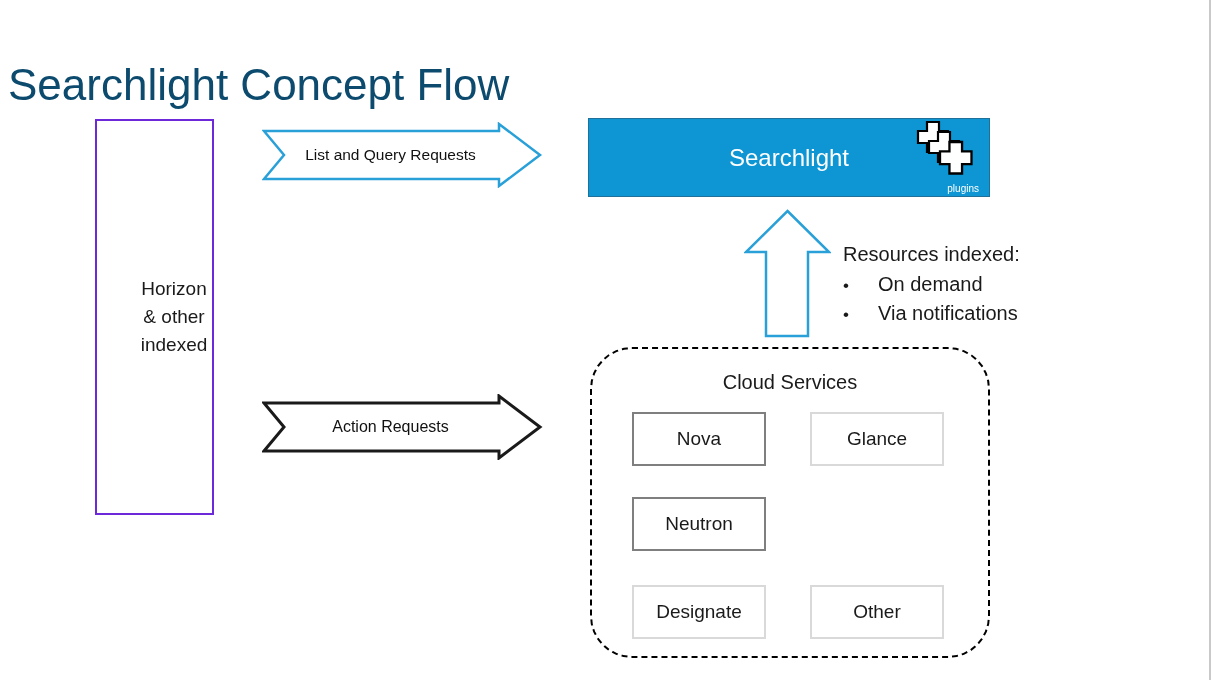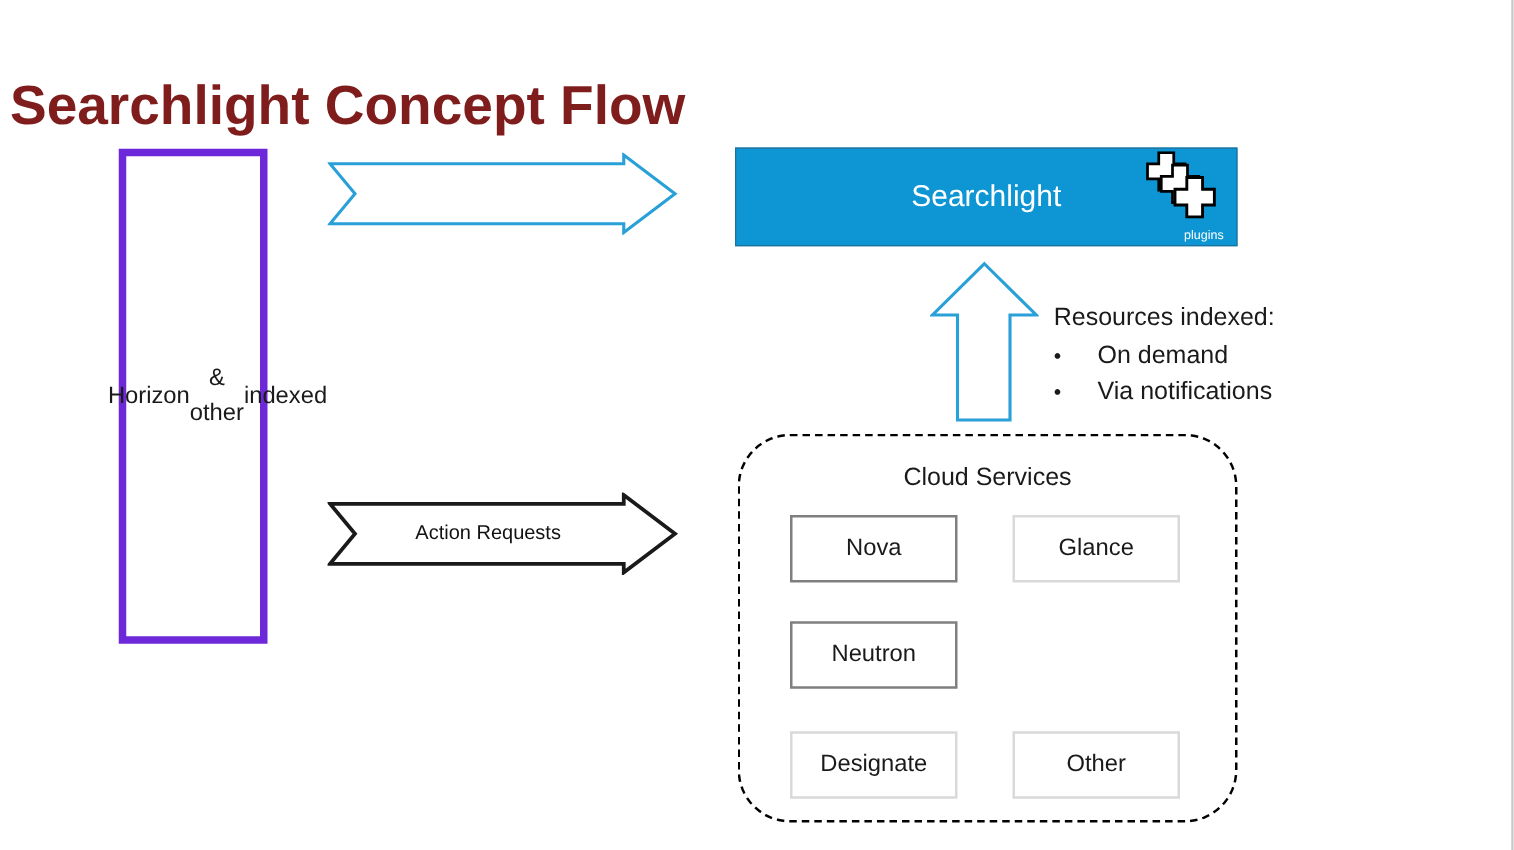--- a/index.html
+++ b/index.html
@@ -2,28 +2,28 @@
 <html><head>
 <meta charset="utf-8">
 <style>
   html,body{margin:0;padding:0;background:#fff;}
   .canvas{
     position:relative;width:1211px;height:680px;background:#ffffff;
     font-family:"Liberation Sans", sans-serif;color:#1a1a1a;overflow:hidden;
     border-right:2px solid #c9c9c9;box-sizing:border-box;
   }
   .title{
-    position:absolute;left:8px;top:60px;font-size:44px;font-weight:700;
-    letter-spacing:0px;color:#7f1d1d;white-space:nowrap;
+    position:absolute;left:8px;top:60px;font-size:44px;font-weight:400;
+    letter-spacing:0px;color:#0c4a6e;white-space:nowrap;
   }
   
   .clients-box{
     position:absolute;left:95px;top:119px;width:119px;height:396px;
-    border:6px solid #6d28d9;background:#fff;box-sizing:border-box;
-    display:flex;flex-direction:row;align-items:center;justify-content:center;
+    border:2px solid #6d28d9;background:#fff;box-sizing:border-box;
+    display:flex;flex-direction:column;align-items:center;justify-content:center;
     font-size:19px;line-height:28px;text-align:center;padding-left:39px;
   }
   
   .chevron{position:absolute;width:281px;height:66px;}
   .chevron svg{position:absolute;left:0;top:0;}
   .chevron .label{
     position:absolute;left:20px;right:44px;top:0;bottom:0;
     display:flex;align-items:center;justify-content:center;
     font-size:15.5px;color:#111;white-space:nowrap;
   }
@@ -77,20 +77,21 @@
   <div class="clients-box">
     <div>Horizon</div>
     <div>&amp; other</div>
     <div>indexed</div>
   </div>
 
   <div class="chevron chevron-blue">
     <svg width="281" height="66" viewBox="0 0 281 66">
       <path d="M2 9 L237 9 L237 2 L278 33 L237 64 L237 57 L2 57 L22 33 Z" fill="#ffffff" stroke-width="2.5" stroke-linejoin="miter" stroke="#29A0D8"></path>
     </svg>
+    <div class="label">List and Query Requests</div>
   </div>
 
   <div class="chevron chevron-black">
     <svg width="281" height="66" viewBox="0 0 281 66">
       <path d="M2 9 L237 9 L237 2 L278 33 L237 64 L237 57 L2 57 L22 33 Z" fill="#ffffff" stroke-width="3" stroke-linejoin="miter" stroke="#1A1A1A"></path>
     </svg>
     <div class="label" style="font-size:16px;">Action Requests</div>
   </div>
 
   <div class="searchlight-box">

